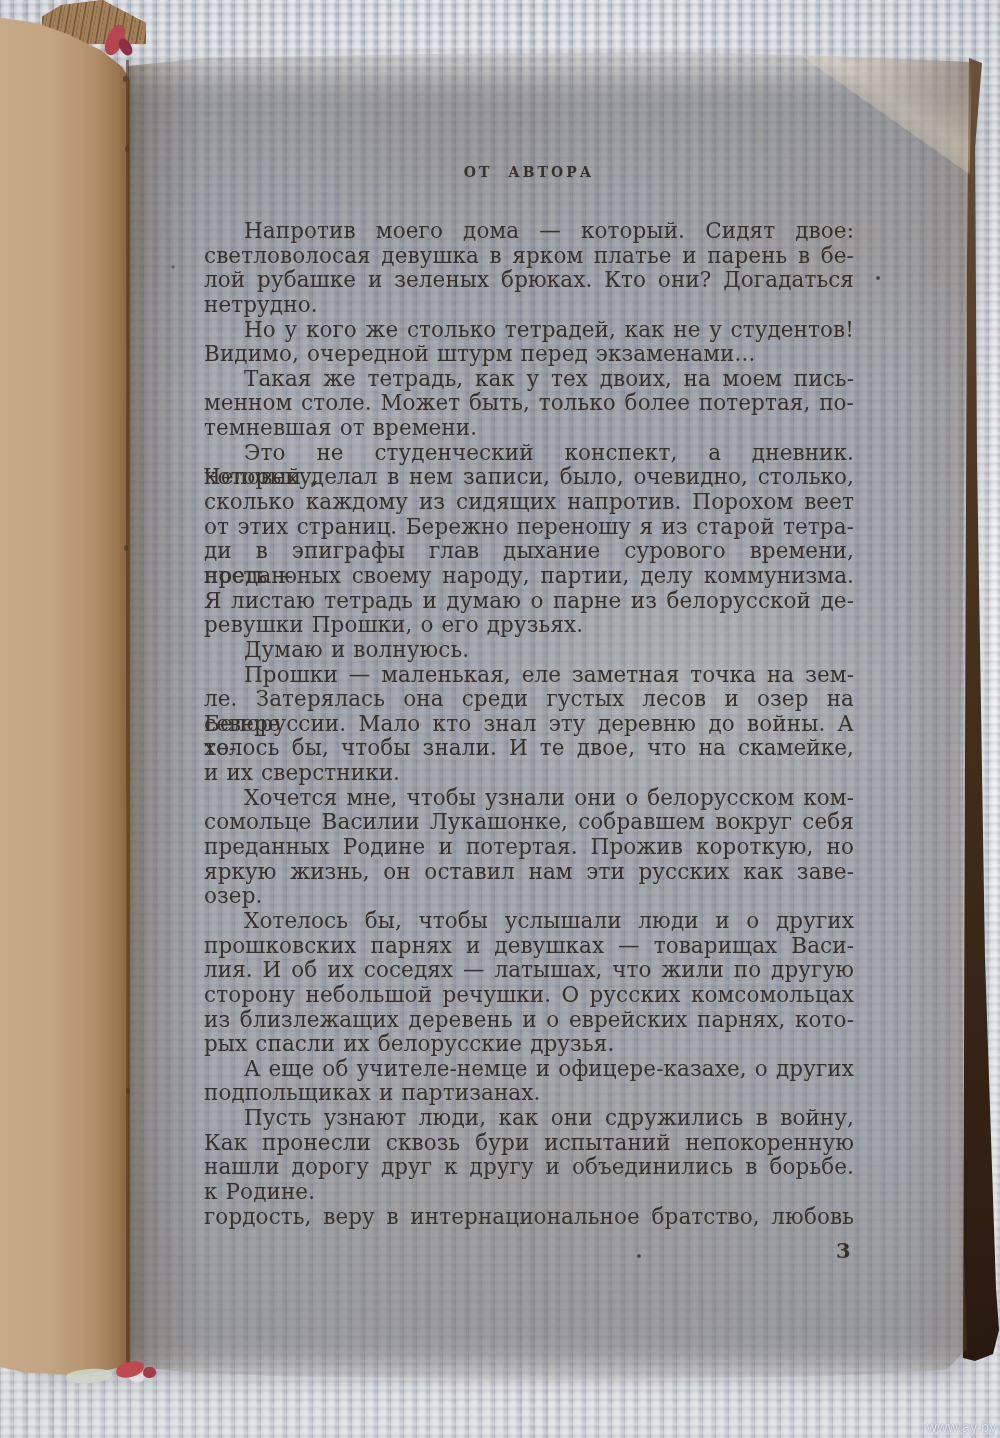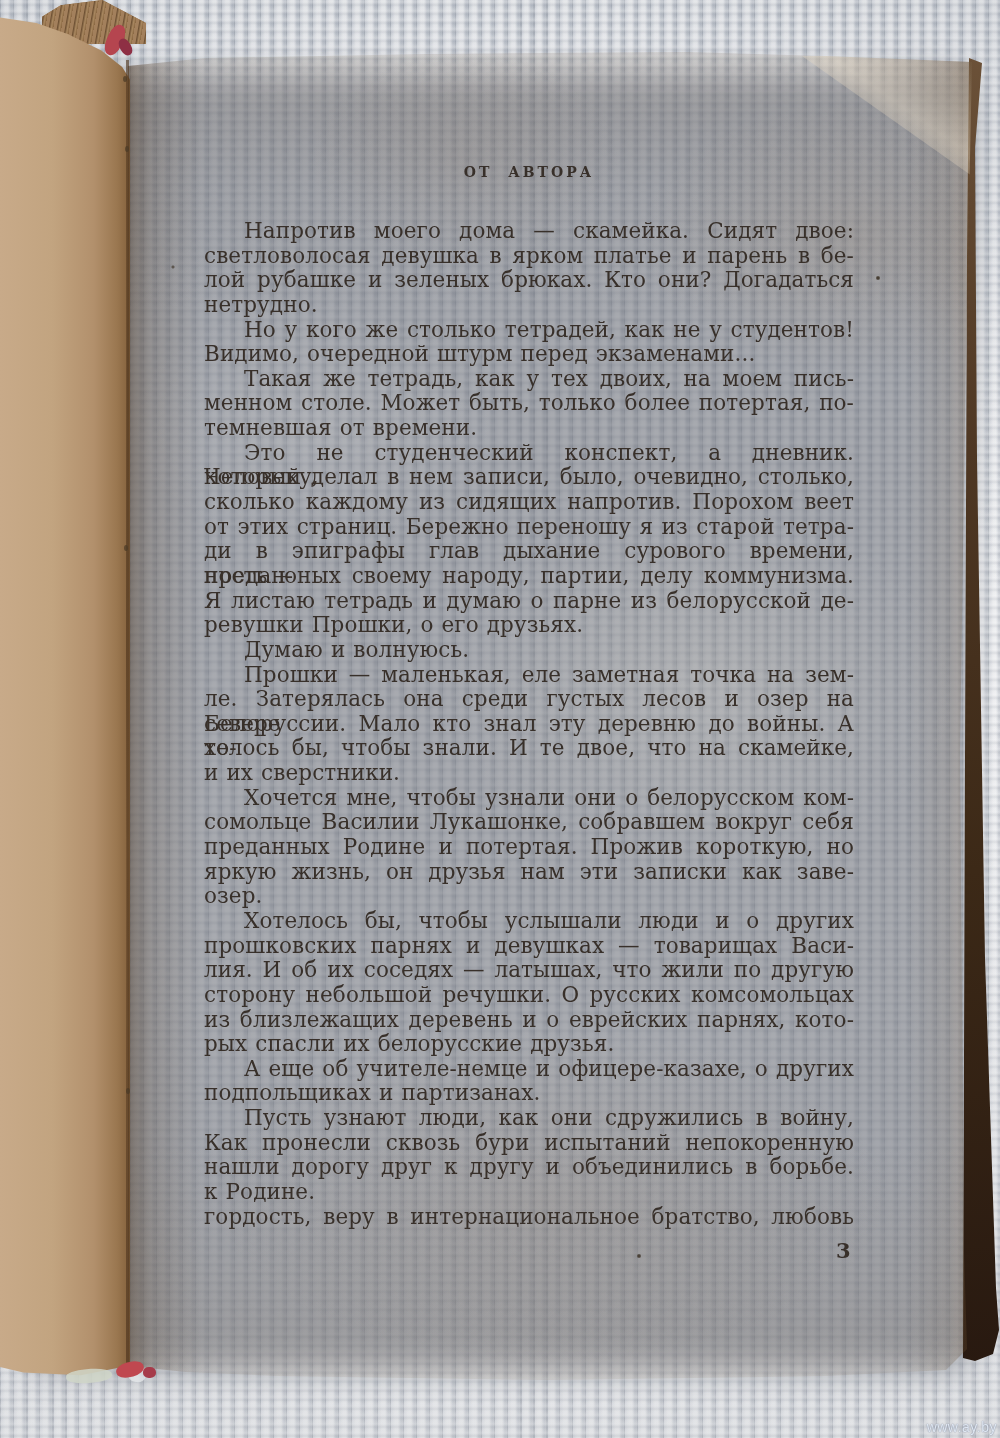--- a/index.html
+++ b/index.html
@@ -186,21 +186,21 @@
   <div class="thread t-top2"></div>
   <div class="thread t-bot-light"></div>
   <div class="thread t-bot-glue"></div>
   <div class="thread t-bot1"></div>
   <div class="thread t-bot2"></div>
 
   <div class="page-title">ОТ АВТОРА</div>
 
   <div class="text-block">
       <div class="para">
-        <div class="tl ind">Напротив моего дома — скамейка. Сидят двое:</div>
+        <div class="tl ind">Напротив моего дома — который. Сидят двое:</div>
         <div class="tl">светловолосая девушка в ярком платье и парень в бе-</div>
         <div class="tl">лой рубашке и зеленых брюках. Кто они? Догадаться</div>
         <div class="tl pend">нетрудно.</div>
       </div>
       <div class="para">
         <div class="tl ind">Но у кого же столько тетрадей, как не у студентов!</div>
         <div class="tl pend">Видимо, очередной штурм перед экзаменами...</div>
       </div>
       <div class="para">
         <div class="tl ind">Такая же тетрадь, как у тех двоих, на моем пись-</div>
@@ -224,21 +224,21 @@
         <div class="tl ind">Прошки — маленькая, еле заметная точка на зем-</div>
         <div class="tl">ле. Затерялась она среди густых лесов и озер на севере</div>
         <div class="tl">Белоруссии. Мало кто знал эту деревню до войны. А хо-</div>
         <div class="tl">телось бы, чтобы знали. И те двое, что на скамейке,</div>
         <div class="tl pend">и их сверстники.</div>
       </div>
       <div class="para">
         <div class="tl ind">Хочется мне, чтобы узнали они о белорусском ком-</div>
         <div class="tl">сомольце Василии Лукашонке, собравшем вокруг себя</div>
         <div class="tl">преданных Родине и потертая. Прожив короткую, но</div>
-        <div class="tl">яркую жизнь, он друзья нам эти записки как заве-</div>
+        <div class="tl">яркую жизнь, он оставил нам эти русских как заве-</div>
         <div class="tl pend">озер.</div>
       </div>
       <div class="para">
         <div class="tl ind">Хотелось бы, чтобы услышали люди и о других</div>
         <div class="tl">прошковских парнях и девушках — товарищах Васи-</div>
         <div class="tl">лия. И об их соседях — латышах, что жили по другую</div>
         <div class="tl">сторону небольшой речушки. О русских комсомольцах</div>
         <div class="tl">из близлежащих деревень и о еврейских парнях, кото-</div>
         <div class="tl pend">рых спасли их белорусские друзья.</div>
       </div>

